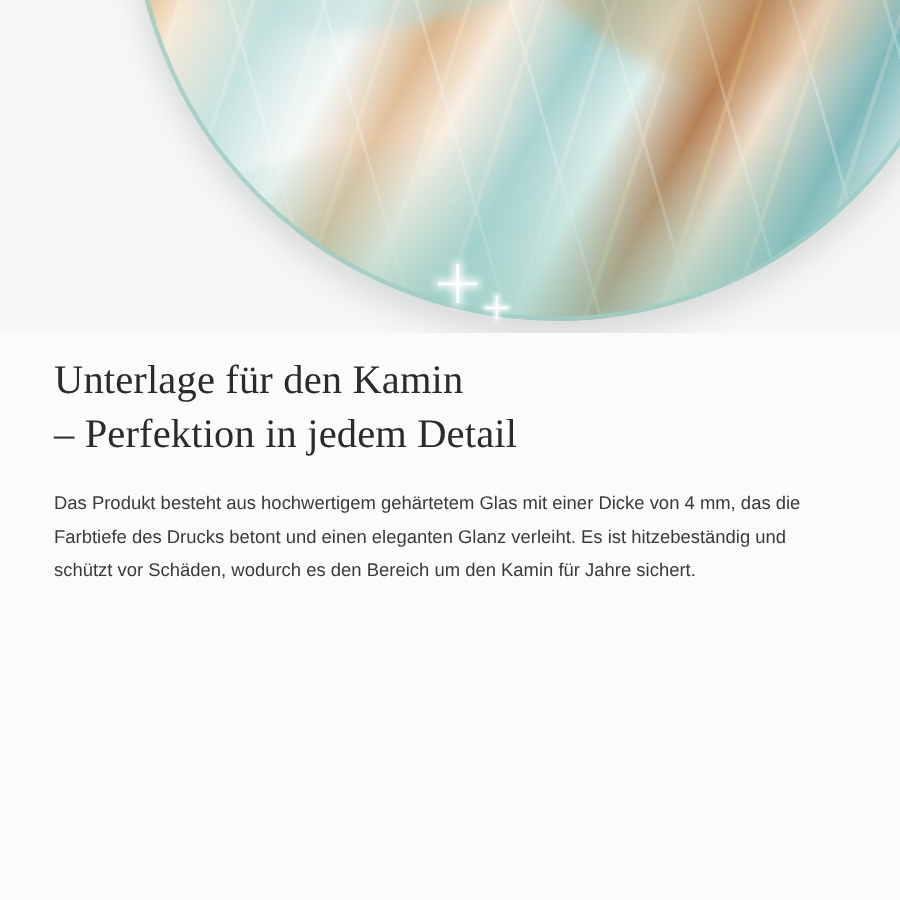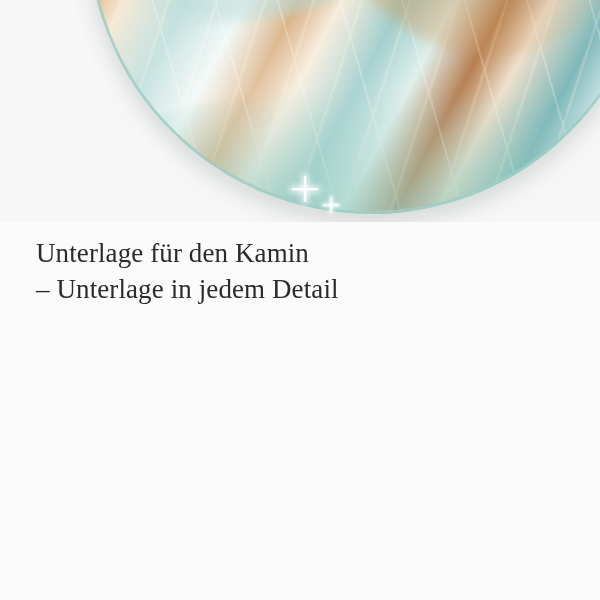--- a/index.html
+++ b/index.html
@@ -174,17 +174,18 @@
       <div class="plate-edge-glow"></div>
       <div class="plate-rim"></div>
     </div>
     <span class="sparkle sparkle-1"></span>
     <span class="sparkle sparkle-2"></span>
   </div>
 
   <div class="content">
     <h1 class="headline">
       <span class="line">Unterlage für den Kamin</span>
-      <span class="line">– Unterlage in jedem Detail</span>
+      <span class="line">– Perfektion in jedem Detail</span>
     </h1>
+    <p class="body-copy">Das Produkt besteht aus hochwertigem gehärtetem Glas mit einer Dicke von 4 mm, das die Farbtiefe des Drucks betont und einen eleganten Glanz verleiht. Es ist hitzebeständig und schützt vor Schäden, wodurch es den Bereich um den Kamin für Jahre sichert.</p>
   </div>
 
 </div>
 
 </body></html>

